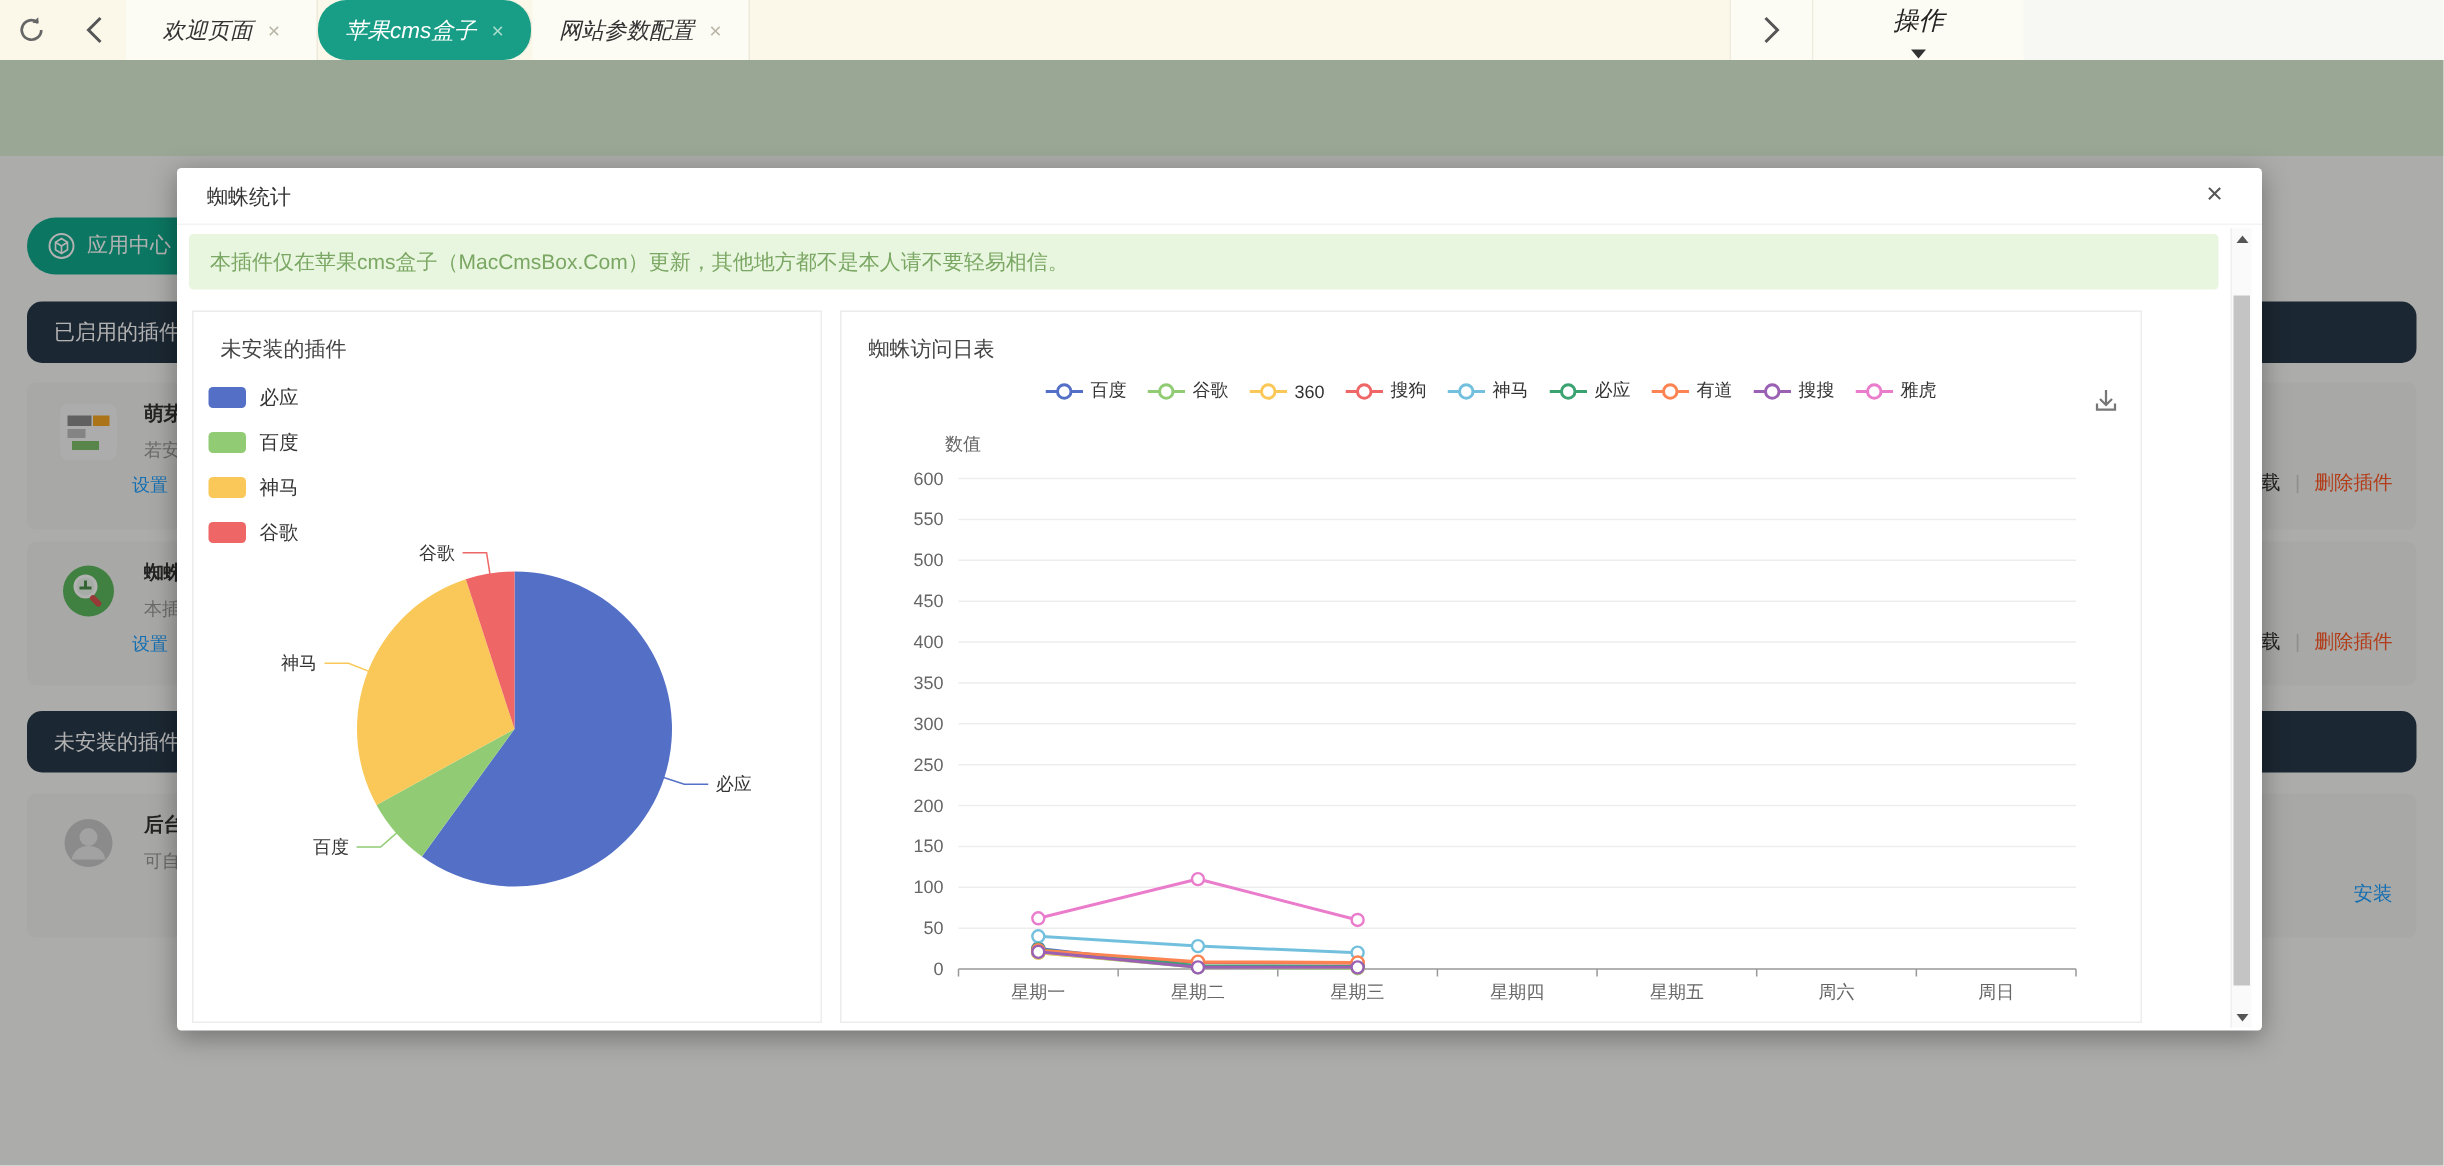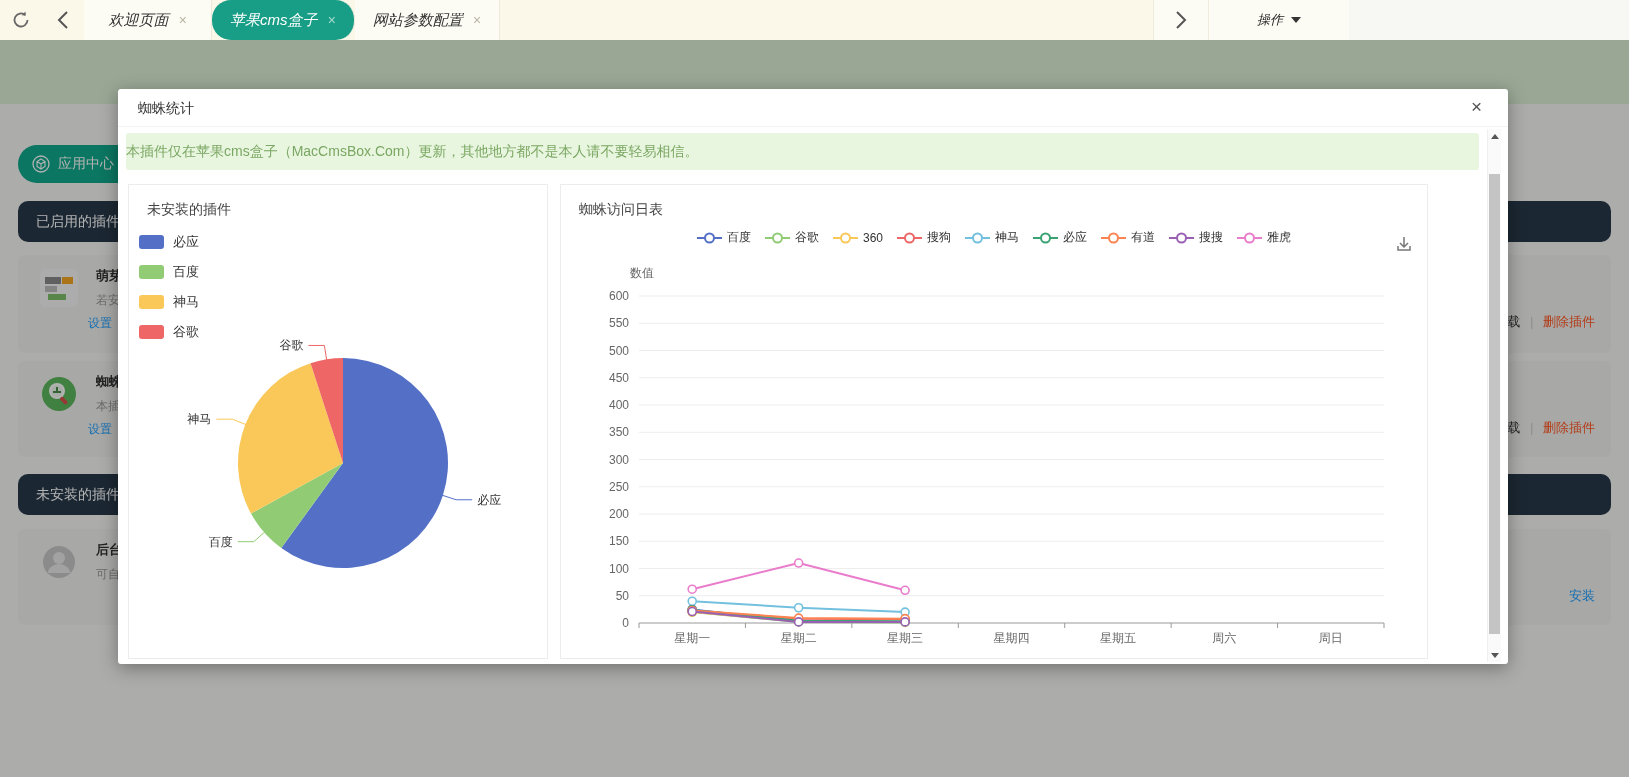--- a/index.html
+++ b/index.html
@@ -7,21 +7,21 @@
 
   
   .tabbar { position:absolute; left:0; top:0; width:1349px; height:40px; background:#fbf8ea; z-index:6; display:flex; align-items:stretch;font-style:italic; }
   .tb-icon { width:42px; display:flex; align-items:center; justify-content:center; cursor:pointer; }
   .tab { display:flex; align-items:center; justify-content:center; gap:10px; padding:0 18px; min-width:128px; background:#fdfcf4; border-right:1px solid #eeeadb; font-size:15px; color:#333; cursor:pointer; }
   .tab .x { color:#b9b5a6; font-size:14px; }
   .tab.active { background:#189e86; color:#fff;border-radius:19px; }
   .tab.active .x { color:#a8dccd; }
   .tb-right { margin-left:auto; display:flex; align-items:center; }
   .tb-next { width:56px; height:40px; display:flex; align-items:center; justify-content:center; border-left:1px solid #f0ecdd; border-right:1px solid #f0ecdd; background:#fdfcf4; cursor:pointer; }
-  .tb-actions { width:140px; height:40px; display:flex; align-items:center; justify-content:center; gap:8px; font-size:13px; color:#222; background:#fdfcf4; cursor:pointer; }
+  .tb-actions { width:140px; height:40px; display:flex; align-items:center; justify-content:center; gap:8px; font-size:17px; color:#222; background:#fdfcf4; cursor:pointer;flex-direction:column; }
   .caret-down { width:0; height:0; border-left:5px solid transparent; border-right:5px solid transparent; border-top:6px solid #333; }
 
   
   .notice { position:absolute; left:0; top:40px; width:1629px; height:64px; background:#ddefd6; color:#4e6d46; font-size:14px; line-height:23px; padding:8px 0 0 14px; z-index:1; }
 
   
   .page { position:absolute; left:0; top:104px; width:1629px; height:673px; background:#f7f7f4; z-index:1; }
   .app-center { position:absolute; left:18px; top:41px; width:132px; height:38px; border-radius:19px; background:#10a98c; color:#fff; display:flex; align-items:center; gap:8px; padding-left:14px; font-size:14px; cursor:pointer; }
   .dark-bar { position:absolute; left:18px; width:1593px; height:41px; border-radius:10px; background:#273848; color:#fff; font-size:14px; display:flex; align-items:center; padding-left:18px; }
   .pcard { position:absolute; left:18px; width:1593px; border-radius:6px; background:#f1f1ef; }
@@ -31,25 +31,25 @@
   .pcard .pset   { position:absolute; left:70px; top:60px; font-size:12px; color:#1e9fff; cursor:pointer; }
   .pcard .pacts  { position:absolute; right:16px; top:58px; font-size:13px; }
   .pacts .frag { color:#333; } .pacts .div { color:#ccc; margin:0 6px; }
   .pacts .del { color:#ff5722; cursor:pointer; }
   .pacts .inst { color:#1e9fff; cursor:pointer;margin-left:18px; }
 
   
   .overlay { position:absolute; left:0; top:40px; width:1629px; height:737px; background:rgba(0,0,0,.30); z-index:5; }
 
   
-  .modal { position:absolute; left:118px; top:89px; width:1390px; height:575px; background:#fff; border-radius:3px; box-shadow:0 4px 18px rgba(0,0,0,.35); z-index:10; }
+  .modal { position:absolute; left:118px; top:112px; width:1390px; height:575px; background:#fff; border-radius:3px; box-shadow:0 4px 18px rgba(0,0,0,.35); z-index:10; }
   .m-head { position:absolute; left:0; top:0; width:100%; height:38px; border-bottom:1px solid #f3f3f3; }
   .m-title { position:absolute; left:20px; top:11px; font-size:14px; color:#333; }
   .m-close { position:absolute; right:26px; top:8px; font-size:19px; color:#555; cursor:pointer; line-height:1; }
-  .m-alert { position:absolute; left:8px; top:44px; width:1353px; height:37px; background:#e9f6df; border-radius:3px; font-size:14px; color:#7aa763; line-height:37px; }
+  .m-alert { position:absolute; left:8px; top:44px; width:1353px; height:37px; background:#e9f6df; border-radius:3px; font-size:14px; color:#7aa763; line-height:37px; padding-left:14px; }
   .chart-card { position:absolute; top:95px; height:475px; background:#fff; border:1px solid #ececec; }
   .cc-title { position:absolute; left:18px; top:16px; font-size:14px; color:#444; }
   #pie-card { left:10px; width:420px; }
   #line-card { left:442px; width:868px; }
   #pie-svg, #line-svg { position:absolute; left:0; top:0; }
   #line-legend { position:absolute; left:0; top:44px; width:100%; display:flex; justify-content:center; gap:14px; }
   .lg-item { display:flex; align-items:center; gap:5px; font-size:12px; color:#333; cursor:pointer; }
   #pie-legend { position:absolute; left:10px; top:48px; display:flex; flex-direction:column; gap:12px; }
   .plg-item { display:flex; align-items:center; gap:9px; font-size:13px; color:#333; cursor:pointer; }
   .plg-swatch { width:25px; height:14px; border-radius:3px; }

